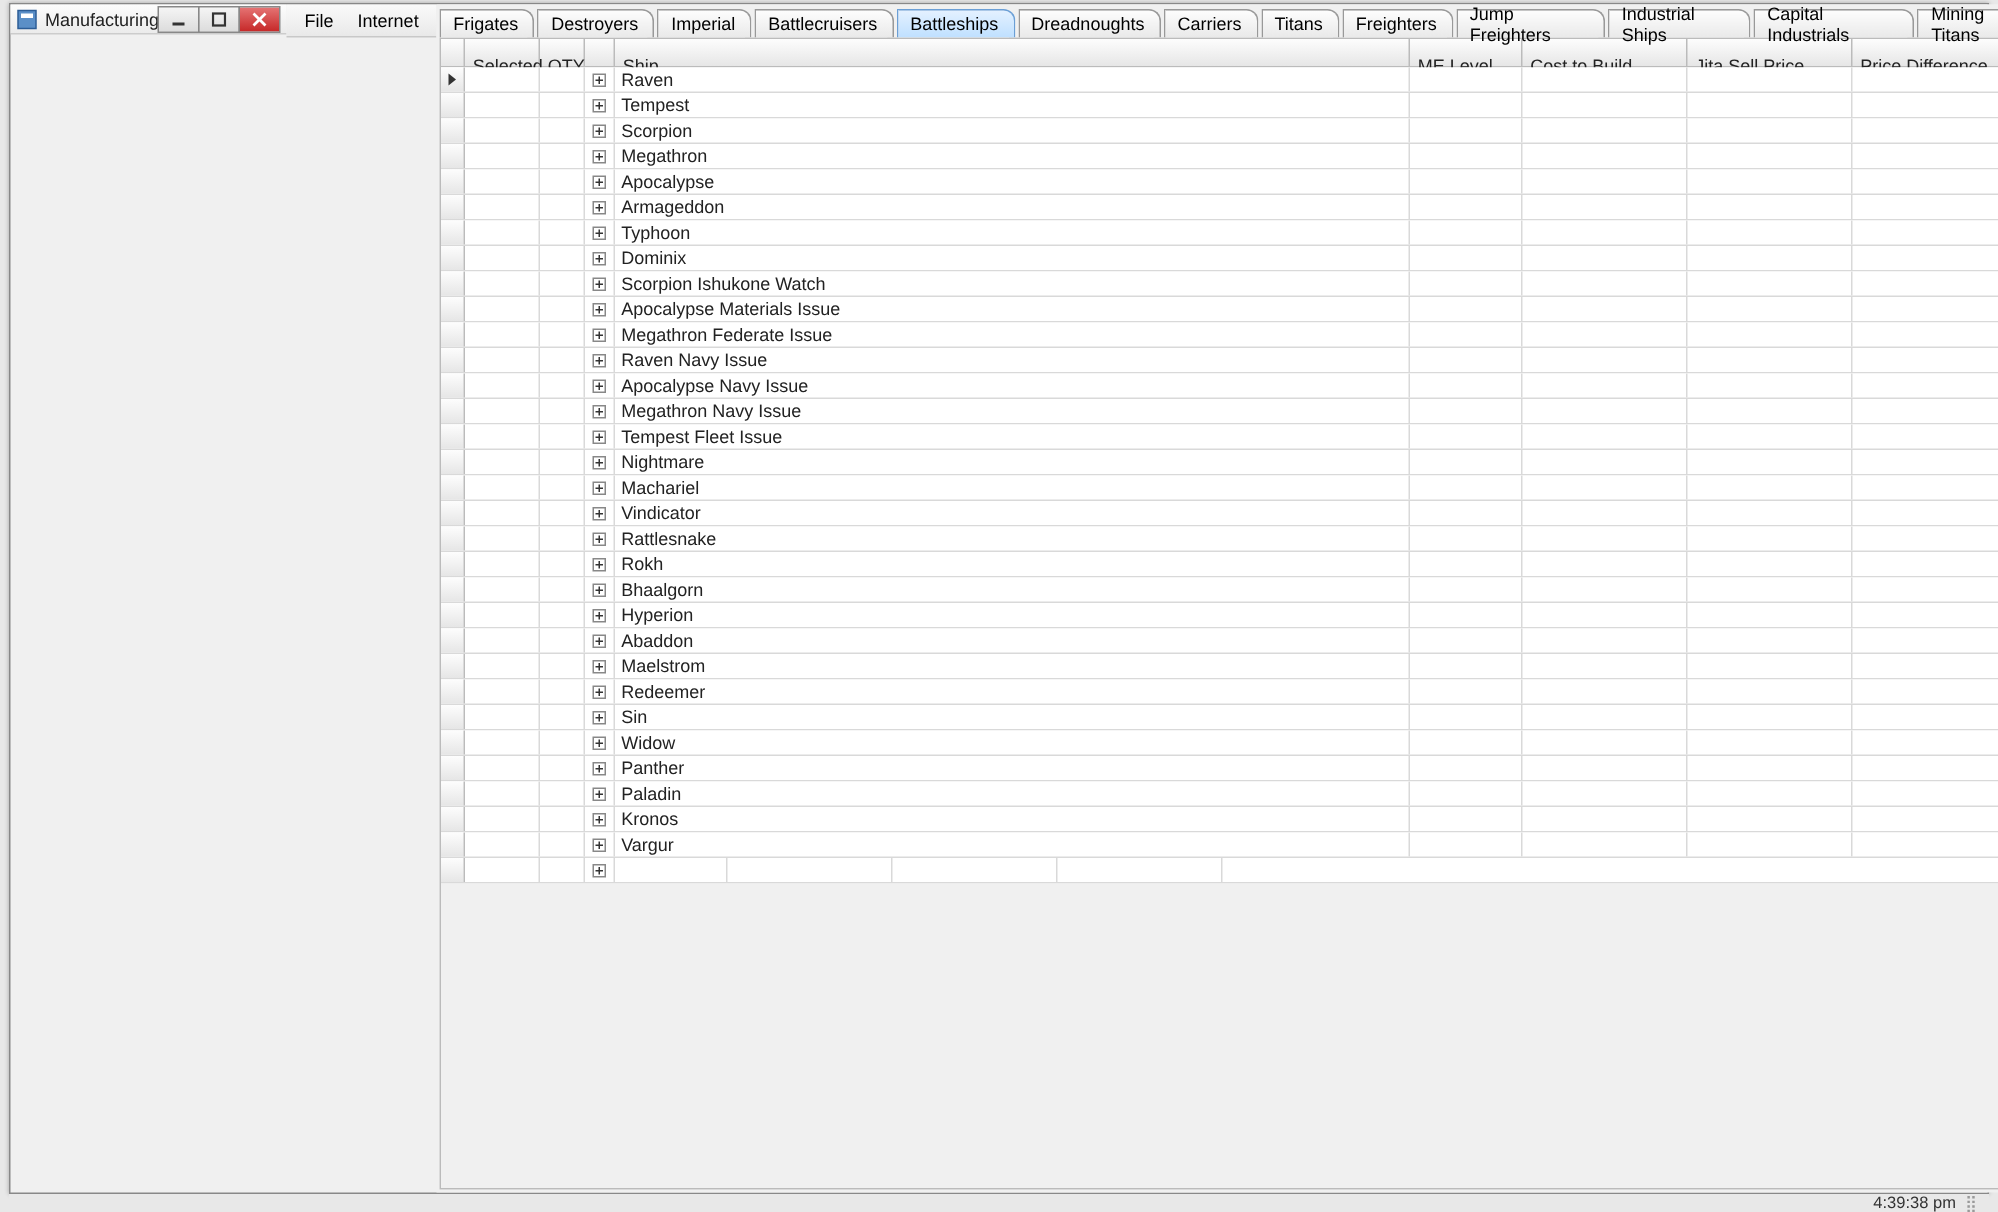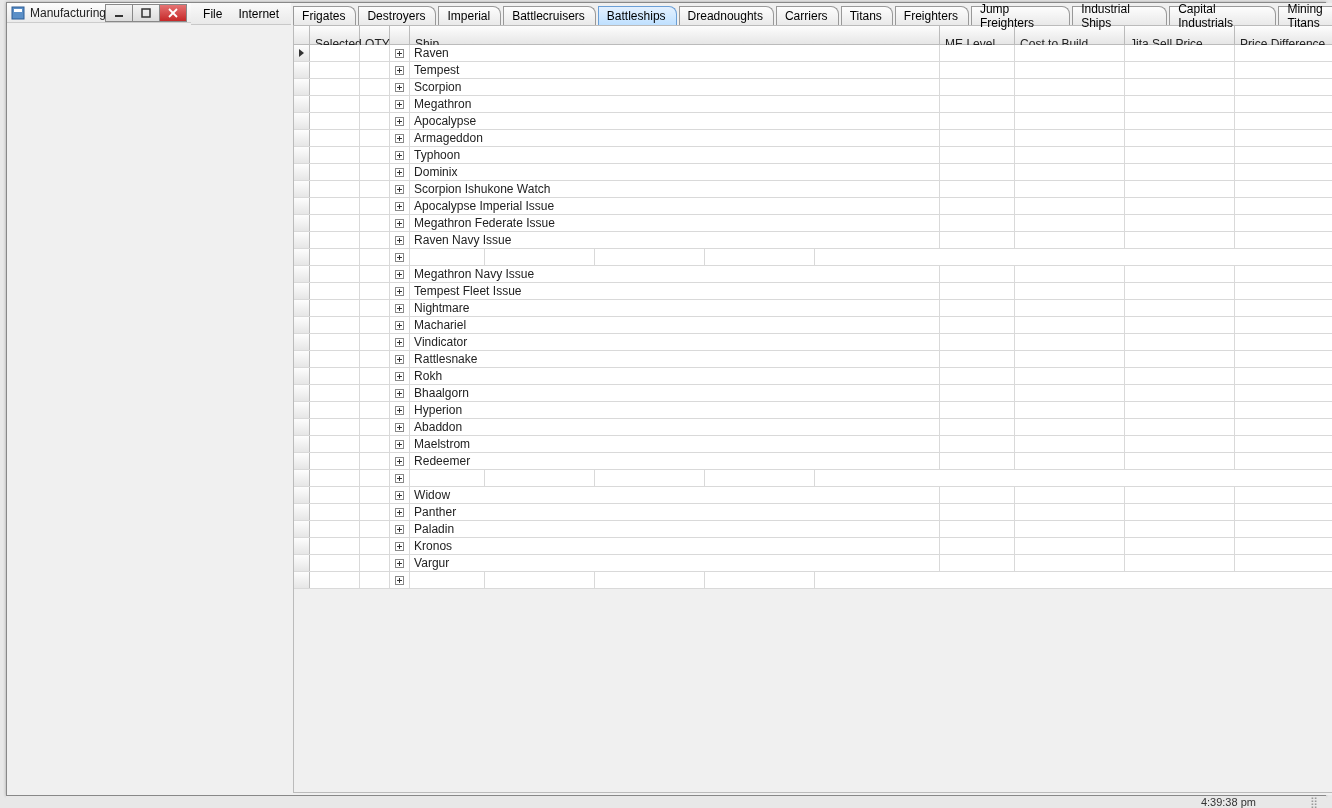--- a/index.html
+++ b/index.html
@@ -168,21 +168,20 @@
       position: absolute;
       bottom: 0; left: 6px; right: 6px;
       height: 12px;
       display:flex;
       justify-content:flex-end;
       align-items:center;
       font-size:11px;
       color:#333;
       padding-right: 10px;
       background: #e8e8e8;
-      gap: 48px;
     }
     .grip { margin-left:6px; color:#999; letter-spacing:-2px;}
     .body-fill { flex:1; background:#f0f0f0; }
   </style>
 </head>
 <body>
 
 <div class="window">
 
   <div class="titlebar">
@@ -446,21 +445,21 @@
                 <div class="cell c-selected"></div>
                 <div class="cell c-qty"></div>
                 <div class="cell c-expand">
                   <div class="expand-icon">
                     <svg width="7" height="7" viewBox="0 0 7 7">
                       <line x1="1" y1="3.5" x2="6" y2="3.5" stroke="#333" stroke-width="1"></line>
                       <line x1="3.5" y1="1" x2="3.5" y2="6" stroke="#333" stroke-width="1"></line>
                     </svg>
                   </div>
                 </div>
-                <div class="cell c-ship">Apocalypse Imperial Issue</div>
+                <div class="cell c-ship">Apocalypse Materials Issue</div>
                 <div class="cell c-me"></div>
                 <div class="cell c-cost"></div>
                 <div class="cell c-jita"></div>
                 <div class="cell c-price"></div>
               </div>
               <div class="grid-row">
                 <div class="cell c-rowhdr"></div>
                 <div class="cell c-selected"></div>
                 <div class="cell c-qty"></div>
                 <div class="cell c-expand">
@@ -500,20 +499,21 @@
                 <div class="cell c-selected"></div>
                 <div class="cell c-qty"></div>
                 <div class="cell c-expand">
                   <div class="expand-icon">
                     <svg width="7" height="7" viewBox="0 0 7 7">
                       <line x1="1" y1="3.5" x2="6" y2="3.5" stroke="#333" stroke-width="1"></line>
                       <line x1="3.5" y1="1" x2="3.5" y2="6" stroke="#333" stroke-width="1"></line>
                     </svg>
                   </div>
                 </div>
+                <div class="cell c-ship">Apocalypse Navy Issue</div>
                 <div class="cell c-me"></div>
                 <div class="cell c-cost"></div>
                 <div class="cell c-jita"></div>
                 <div class="cell c-price"></div>
               </div>
               <div class="grid-row">
                 <div class="cell c-rowhdr"></div>
                 <div class="cell c-selected"></div>
                 <div class="cell c-qty"></div>
                 <div class="cell c-expand">
@@ -733,20 +733,21 @@
                 <div class="cell c-selected"></div>
                 <div class="cell c-qty"></div>
                 <div class="cell c-expand">
                   <div class="expand-icon">
                     <svg width="7" height="7" viewBox="0 0 7 7">
                       <line x1="1" y1="3.5" x2="6" y2="3.5" stroke="#333" stroke-width="1"></line>
                       <line x1="3.5" y1="1" x2="3.5" y2="6" stroke="#333" stroke-width="1"></line>
                     </svg>
                   </div>
                 </div>
+                <div class="cell c-ship">Sin</div>
                 <div class="cell c-me"></div>
                 <div class="cell c-cost"></div>
                 <div class="cell c-jita"></div>
                 <div class="cell c-price"></div>
               </div>
               <div class="grid-row">
                 <div class="cell c-rowhdr"></div>
                 <div class="cell c-selected"></div>
                 <div class="cell c-qty"></div>
                 <div class="cell c-expand">

